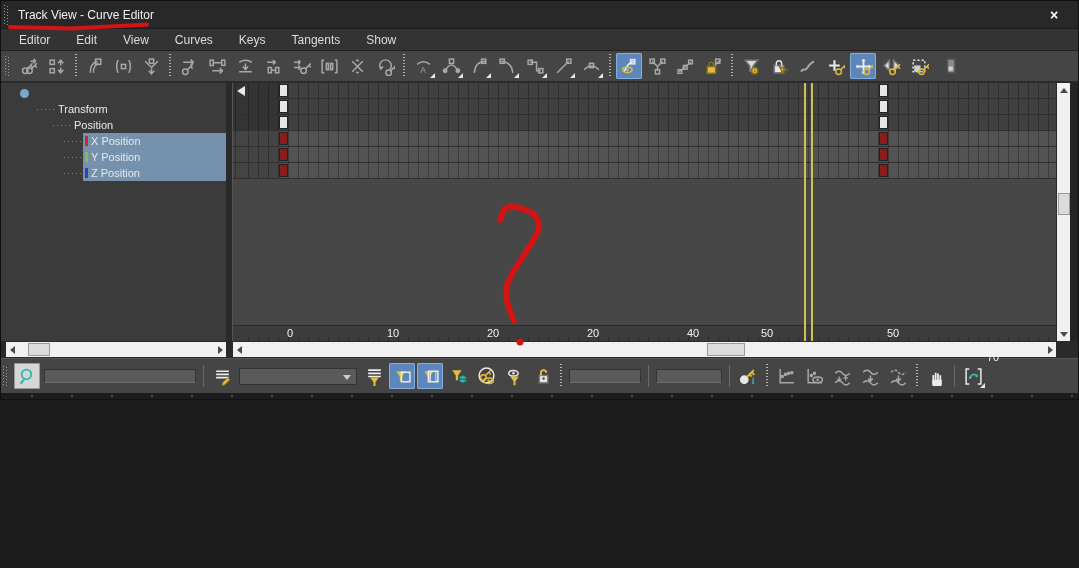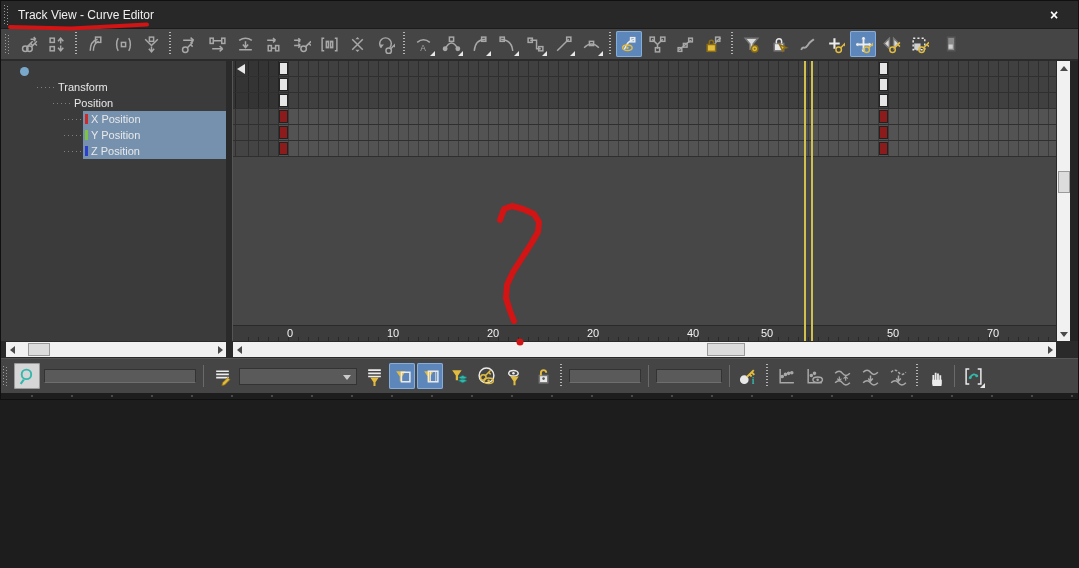--- a/index.html
+++ b/index.html
@@ -93,20 +93,29 @@
 <body>
 
 <div class="window">
 
   <div class="titlebar">
     <div class="grip-v"></div>
     <div class="title-text">Track View - Curve Editor</div>
     <div class="close-btn">×</div>
   </div>
 
+  <div class="menubar" id="menubar">
+      <div class="menu-item">Editor</div>
+      <div class="menu-item">Edit</div>
+      <div class="menu-item">View</div>
+      <div class="menu-item">Curves</div>
+      <div class="menu-item">Keys</div>
+      <div class="menu-item">Tangents</div>
+      <div class="menu-item">Show</div>
+    </div>
 
   <div class="toolbar-top" id="toolbar-top">
       <div class="grip-v" style="margin: 0px 4px 0px 2px;"></div>
       <div class="tb-btn">
         <span style="display: flex;">
           <svg width="19" height="19" viewBox="0 0 18 18" fill="none" stroke="#a8a8a8" stroke-width="1.4">
             <circle cx="5" cy="13" r="2.6" stroke="#a8a8a8"></circle>
             <path d="M7 11 L12 6 M10 8 l2 2" stroke="#a8a8a8"></path>
             <circle cx="9" cy="13" r="2.6" stroke="#a8a8a8"></circle>
             <path d="M11 11 L16 6 M14 8 l2 2" stroke="#a8a8a8"></path>
@@ -463,21 +472,21 @@
         </div>
       <div class="graph" id="graph"></div>
       <div class="ruler" id="ruler">
           <span class="ruler-label" style="left: 54px;">0</span>
           <span class="ruler-label" style="left: 154px;">10</span>
           <span class="ruler-label" style="left: 254px;">20</span>
           <span class="ruler-label" style="left: 354px;">20</span>
           <span class="ruler-label" style="left: 454px;">40</span>
           <span class="ruler-label" style="left: 528px;">50</span>
           <span class="ruler-label" style="left: 654px;">50</span>
-          <span class="ruler-label" style="left: 754px;">70</span>
+          <span class="ruler-label" style="left: 754px; margin-top: 24px;">70</span>
         </div>
       <div class="time-slider-line" id="tsl1" style="left: 571px; background: rgb(207, 192, 79);"></div>
       <div class="time-slider-line" id="tsl2" style="left: 578px; background: rgb(207, 192, 79);"></div>
     </div>
 
     <div class="vscroll">
       <div class="arrow" style="top:0">
           <div class="tri-up"></div>
         </div>
       <div class="vthumb" style="top:110px"></div>

